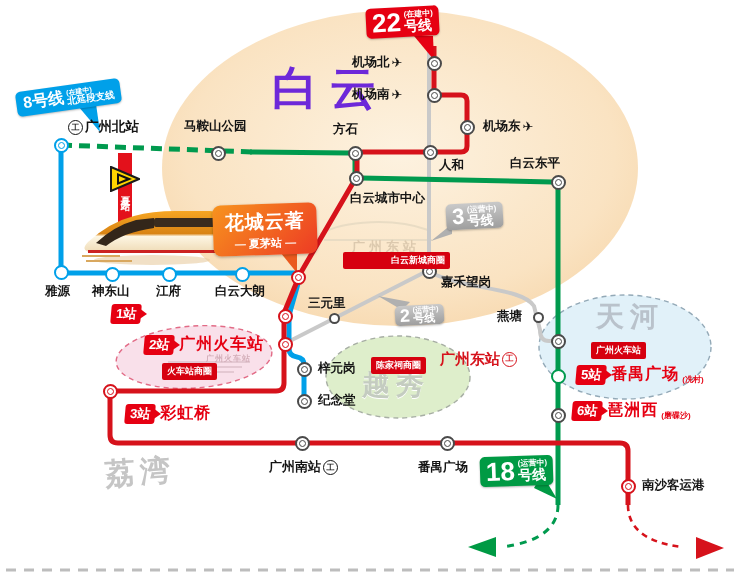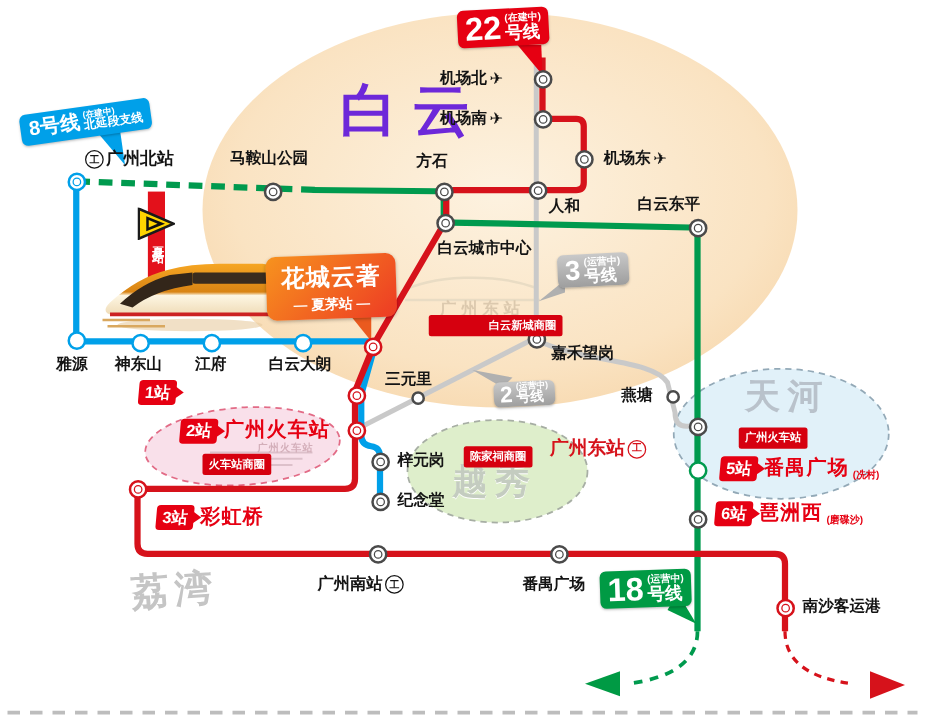--- a/index.html
+++ b/index.html
@@ -199,21 +199,21 @@
   <div class="lbl" style="left:318px;top:362px;">
       <span>梓元岗</span>
     </div>
   <div class="lbl" style="left:318px;top:394px;">
       <span>纪念堂</span>
     </div>
   <div class="lbl" style="left:440px;top:351px;font-size:15px;color:#d6121b;">
     <span>广州东站</span>
     <span class="railicon" style="color:#d6121b;">工</span>
     </div>
-  <div class="lbl" style="left:254px;top:460px;font-size:13px;">
+  <div class="lbl" style="left:269px;top:460px;font-size:13px;">
     <span>广州南站</span>
     <span class="railicon">工</span>
     </div>
   <div class="lbl" style="left:418px;top:461px;">
       <span>番禺广场</span>
     </div>
   <div class="lbl" style="left:642px;top:479px;">
       <span>南沙客运港</span>
     </div>
 

